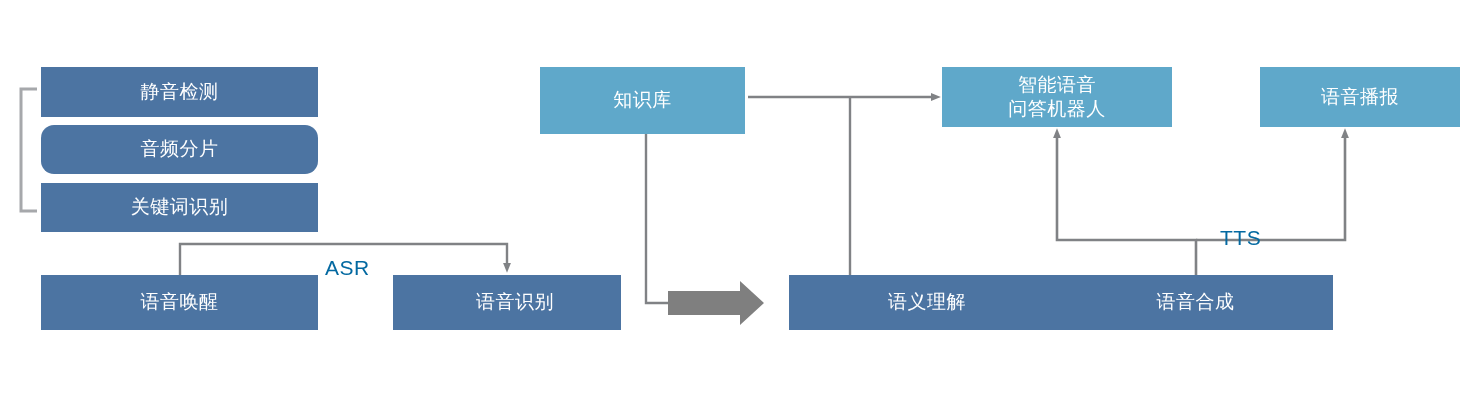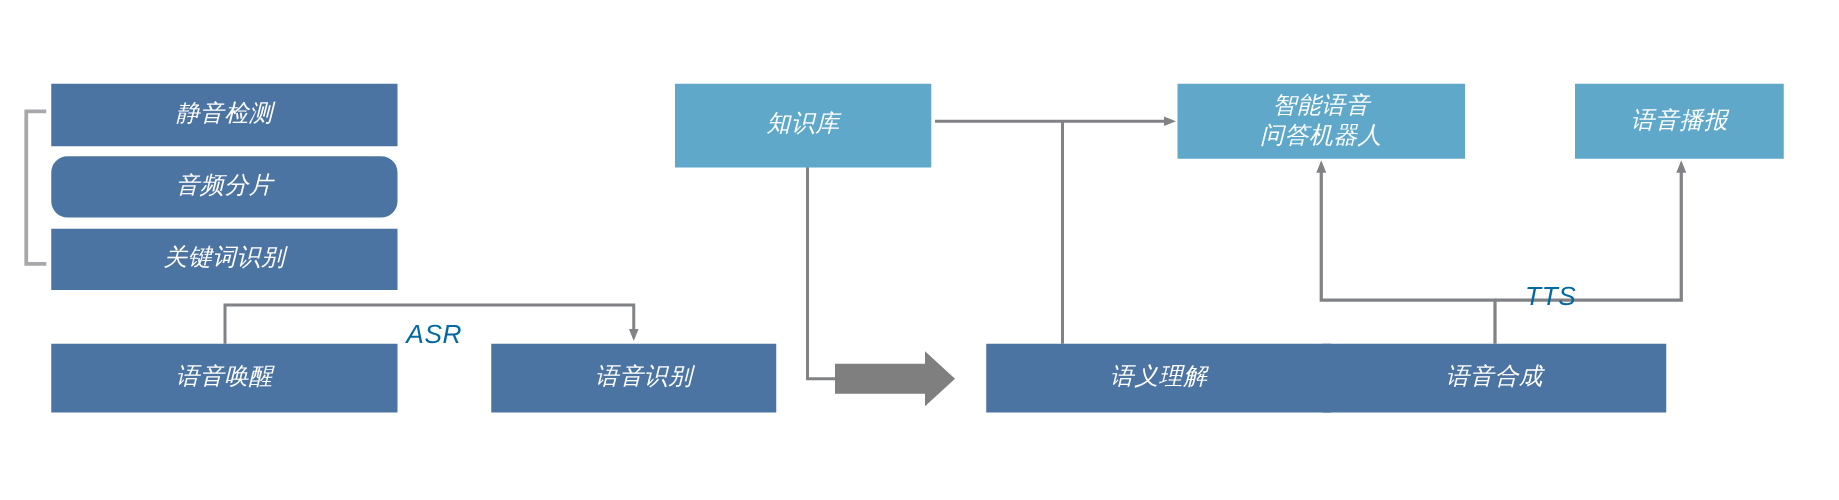--- a/index.html
+++ b/index.html
@@ -10,21 +10,20 @@
   }
   body {
     font-family: "Liberation Sans", "DejaVu Sans", sans-serif;
   }
   #canvas {
     position: relative;
     width: 1471px;
     height: 400px;
     background: #ffffff;
     overflow: hidden;
-    font-style: italic;
   }
   .node {
     position: absolute;
     display: flex;
     align-items: center;
     justify-content: center;
     text-align: center;
     color: #ffffff;
     font-size: 19px;
     line-height: 1.28;
@@ -109,19 +108,19 @@
 
   <div class="node dark" style="left:762px; top:275px; width:276px; height:55px;margin-left:27px;">语义理解</div>
 
   <div class="node dark" style="left:1058px;top:275px; width:275px; height:55px;">语音合成</div>
 
   <div class="node light" style="left:540px; top:67px; width:205px; height:67px;">知识库</div>
 
   <div class="node light" style="left:942px; top:67px; width:230px; height:60px;">智能语音
 问答机器人</div>
 
-  <div class="node light" style="left:1260px;top:67px; width:167px; height:60px;">语音播报</div>
+  <div class="node light" style="left:1260px;top:67px; width:200px; height:60px;">语音播报</div>
 
   <div class="edge-label" style="left:325px; top:256px;">ASR</div>
 
   <div class="edge-label" style="left:1220px; top:226px;">TTS</div>
 
 </div>
 
 </body></html>

